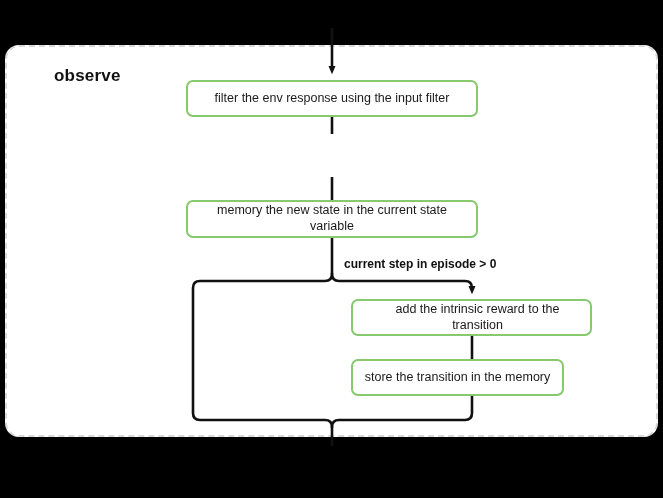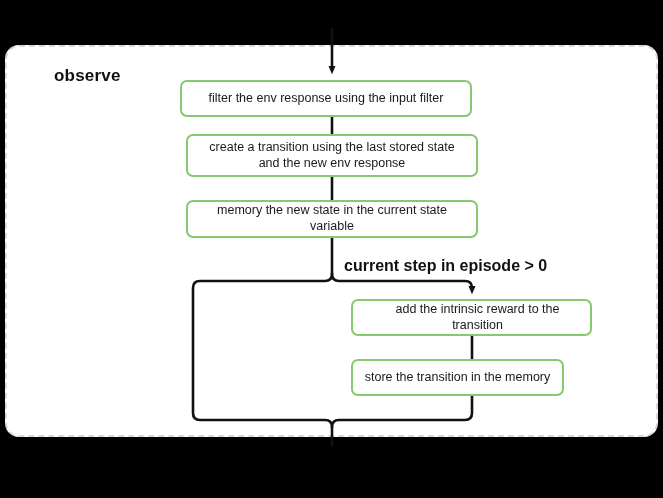--- a/index.html
+++ b/index.html
@@ -64,21 +64,21 @@
     align-items: center;
     justify-content: center;
     text-align: center;
     color: #1a1a1a;
     font-size: 12.5px;
     line-height: 1.25;
     padding: 4px 10px;
   }
   .edge-label {
     position: absolute;
-    font-size: 16px;
+    font-size: 12px;
     font-weight: bold;
     color: #111111;
     white-space: nowrap;
   }
 </style>
 </head>
 <body>
 
 <div id="stage">
 
@@ -124,27 +124,24 @@
 
     <g>
       <path d="M472,396 L472,413 Q472,420 465,420 L339,420 Q332,420 332,427" stroke="#111111" stroke-width="2.6" fill="none" stroke-linecap="round"></path>
     </g>
 
     <g>
       <path d="M332,427 L332,446" stroke="#111111" stroke-width="2.6" fill="none"></path>
     </g>
   </svg>
 
-  <div class="node" style="left:180px; top:80px; width:292px; height:37px;">
+  <div class="node" style="left:186px; top:80px; width:292px; height:37px;">
     <span>filter the env response using the input filter</span>
   </div>
 
-  <div class="node" style="left:186px; top:134px; width:292px; height:43px;">
-    <span>create a transition using the last stored state and the new env response</span>
-  </div>
 
   <div class="node" style="left:186px; top:200px; width:292px; height:38px;">
     <span>memory the new state in the current state variable</span>
   </div>
 
   <div class="node" style="left:351px; top:299px; width:241px; height:37px;padding-left:22px;">
     <span>add the intrinsic reward to the transition</span>
   </div>
 
   <div class="node" style="left:351px; top:359px; width:213px; height:37px;">

